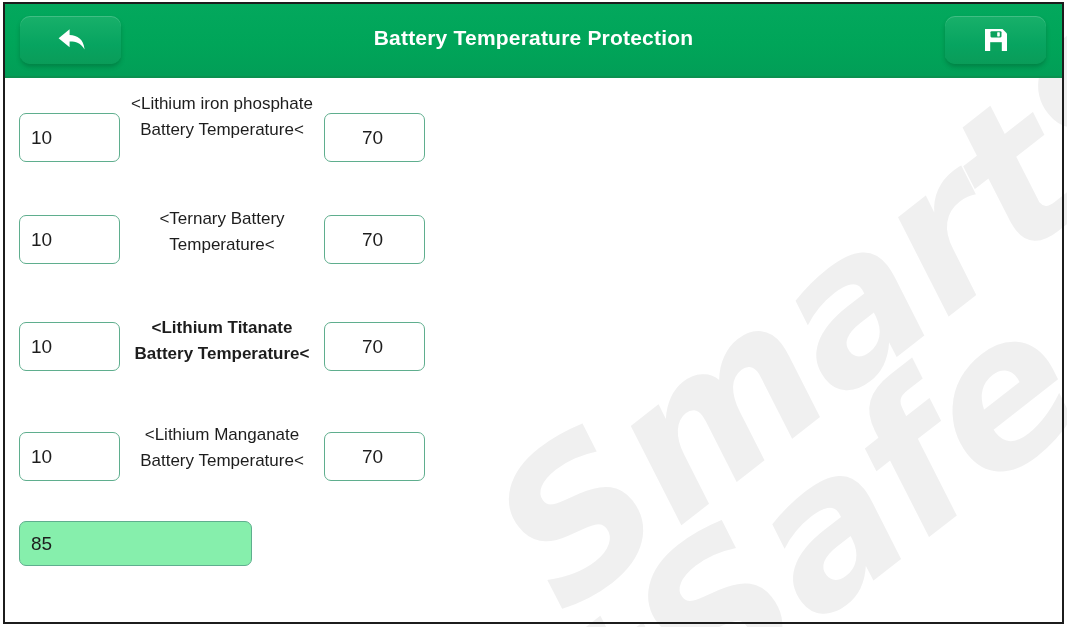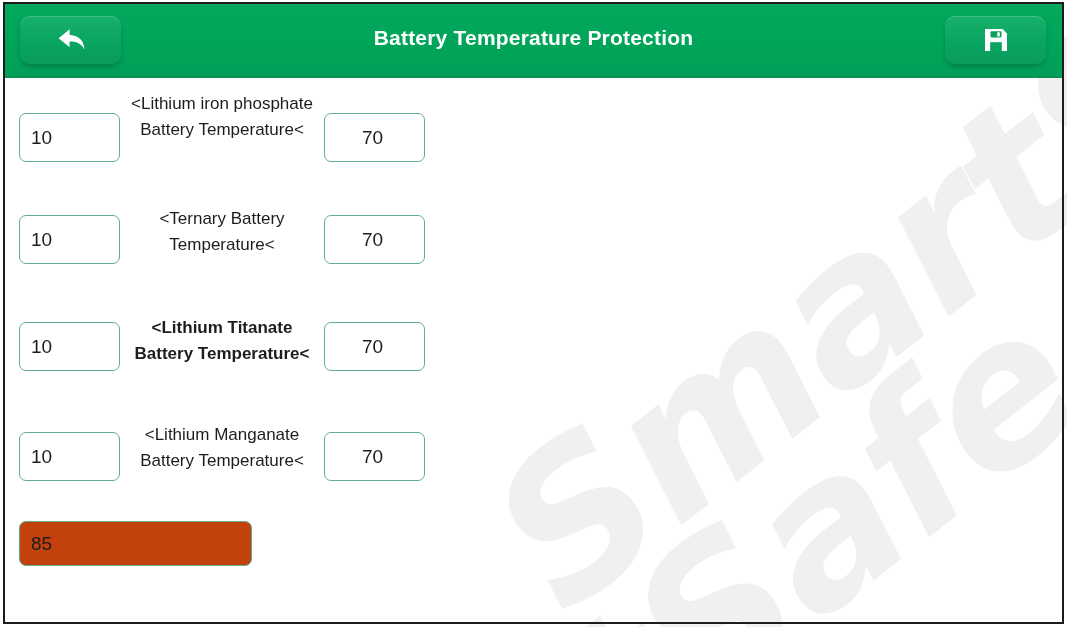--- a/index.html
+++ b/index.html
@@ -181,21 +181,21 @@
     font-size: 19px;
     font-family: "Liberation Sans", "DejaVu Sans", sans-serif;
     margin-bottom: 11px;
   }
   .cooler-input {
     box-sizing: border-box;
     width: 233px;
     height: 45px;
     border: 1px solid #5fae8e;
     border-radius: 7px;
-    background: #c2410c;
+    background: #86efac;
     color: #1d1d1d;
     font-size: 19px;
     font-family: "Liberation Sans", "DejaVu Sans", sans-serif;
     padding: 0 0 0 11px;
     outline: none;
   }
 </style>
 </head>
 <body>
 

